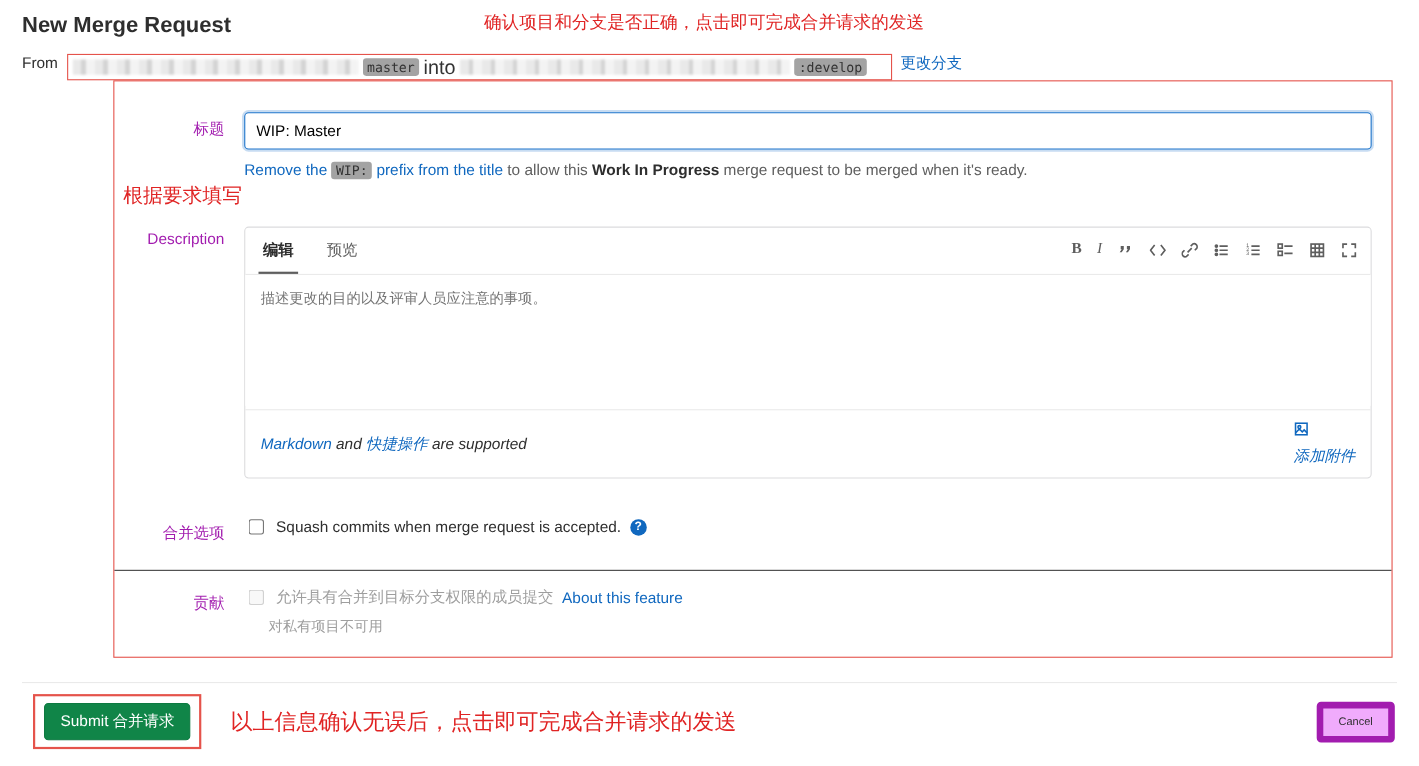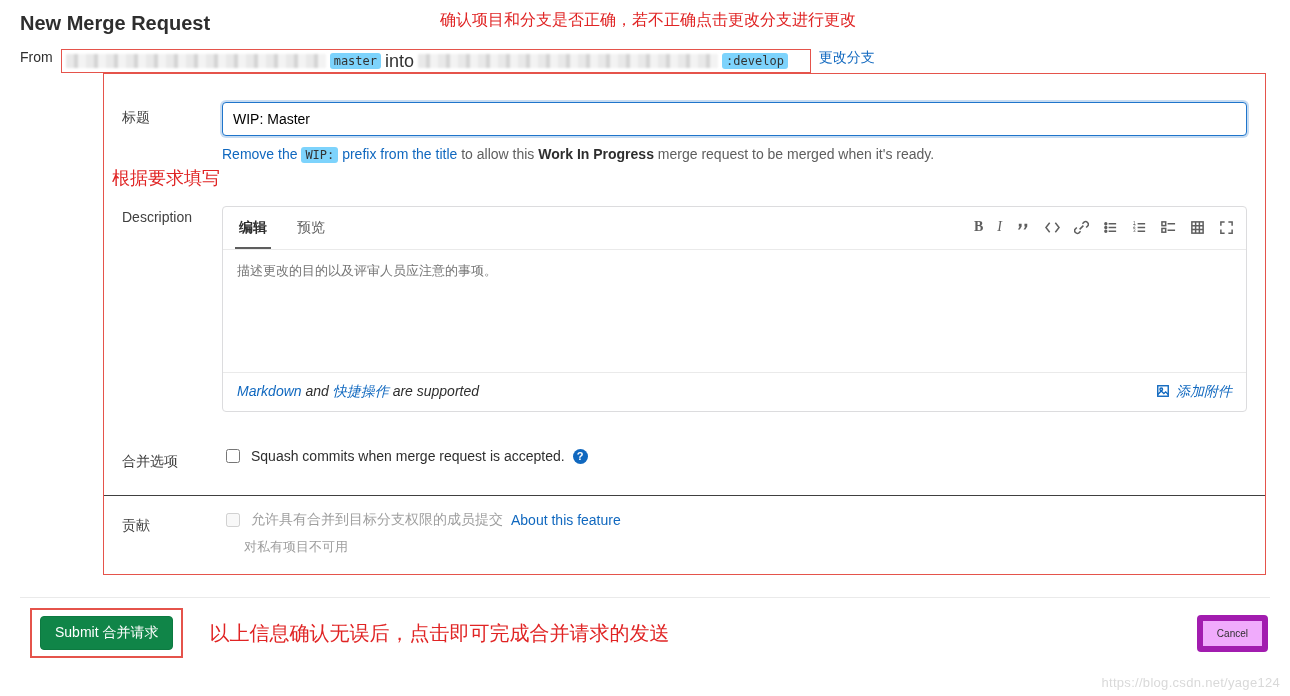--- a/index.html
+++ b/index.html
@@ -36,21 +36,21 @@
     overflow: hidden;
   }
   .blur-strip {
     display:inline-block;
     height:14px;
     background: repeating-linear-gradient(90deg,#e9e9e9 0 8px,#d4d4d4 8px 12px,#f3f3f3 12px 20px);
     filter: blur(1px);
     border-radius:1px;
   }
   .code-chip {
-    background:#7dd3fc;
+    background:#a3a3a3;
     border-radius:3px;
     padding:1px 4px;
     font-family: Menlo, Consolas, monospace;
     font-size:12px;
     color:#333;
   }
   .into-text { font-size:18px; color:#333; }
   .link { color:#1068bf; cursor:pointer; }
   .annot-top {
     position:absolute;
@@ -77,23 +77,24 @@
   }
 
   .form-row {
     display:flex;
     padding: 10px 18px 0 18px;
     align-items:flex-start;
   }
   .form-row.sep { border-top:1px solid #404040; margin-top:18px; padding-top:14px; }
   .form-label {
     width: 100px;
-    padding-right: 30px;
+    text-align: right;
+    padding-right: 18px;
     padding-top: 7px;
-    color:#404040;
+    color:#a21caf;
   }
   .form-body { flex:1; }
 
   .title-input {
     width:100%;
     height:34px;
     border:1px solid #1f75cb;
     border-radius:4px;
     box-shadow: 0 0 0 2px rgba(31,117,203,.25);
     padding: 6px 10px;
@@ -157,21 +158,21 @@
     font-family:inherit;
   }
   .editor-footer {
     border-top:1px solid #eaeaea;
     display:flex;
     align-items:center;
     padding:10px 14px;
     font-size:14px;
     font-style:italic;
   }
-  .editor-footer .right { margin-left:auto; display:flex; align-items:flex-end; gap:6px; }
+  .editor-footer .right { margin-left:auto; display:flex; align-items:flex-start; gap:6px;flex-direction:column; }
   .attach-icon svg { width:14px; height:14px; stroke:#1068bf; fill:none; stroke-width:1.6; }
 
   .checkbox-row { display:flex; align-items:center; gap:8px; }
   .checkbox-row input[type=checkbox]{ width:14px; height:14px; }
   .help-circle {
     display:inline-flex; width:15px; height:15px; border-radius:50%;
     background:#1068bf; color:#fff; font-size:11px; font-weight:700;
     align-items:center; justify-content:center; cursor:pointer;
   }
   .disabled-text { color:#9e9e9e; }
@@ -219,21 +220,21 @@
     right:10px; bottom:4px;
     color:#d9d9d9;
     font-size:13px;
     letter-spacing:.3px;
     pointer-events:none;
   }
 </style>
 </head>
 <body>
 
-<div class="annot-top">确认项目和分支是否正确，若不正确点击更改分支进行更改</div>
+<div class="annot-top">确认项目和分支是否正确，点击即可完成合并请求的发送</div>
 
 <h2 class="page-title">New Merge Request</h2>
 
 <div class="from-row">
   <span class="from-label">From</span>
   <span class="branch-box">
     <span class="blur-strip" style="width:260px"></span>
     <span class="code-chip">master</span>
     <span class="into-text">into</span>
     <span class="blur-strip" style="width:300px"></span>

